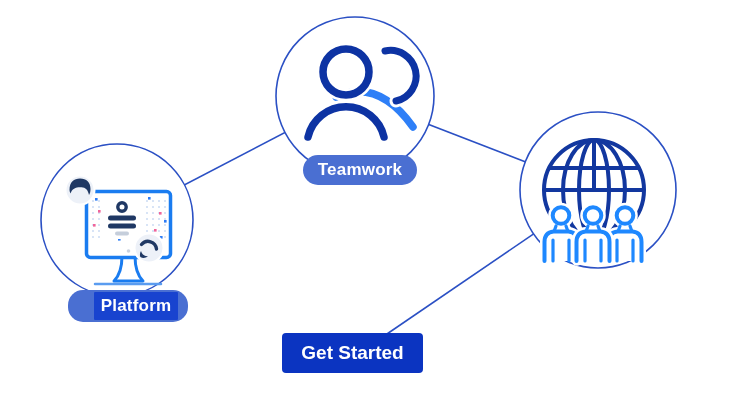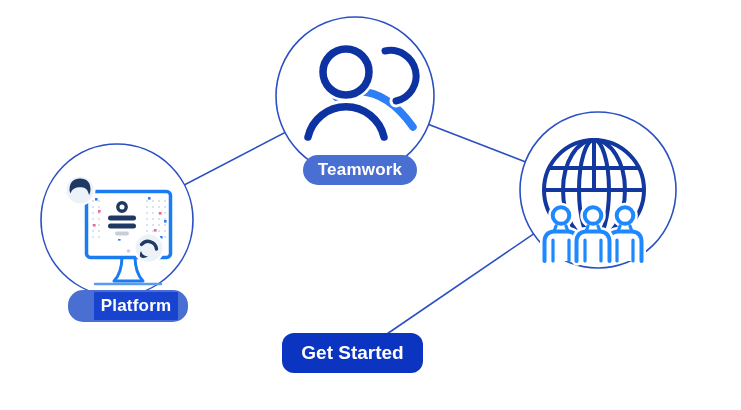--- a/index.html
+++ b/index.html
@@ -33,21 +33,21 @@
     margin-left:16px;
   }
   .cta{
     position:absolute;
     left:282px;top:333px;width:141px;height:40px;
     display:flex;align-items:center;justify-content:center;
     background:#0b34c1;
     color:#ffffff;
     font-weight:700;
     font-size:19px;
-    border-radius:12px;
+    border-radius:4px;
     cursor:pointer;
     user-select:none;
   }
 </style>
 </head>
 <body>
 
 <div class="stage">
 
   <svg width="741" height="410" viewBox="0 0 741 410">

